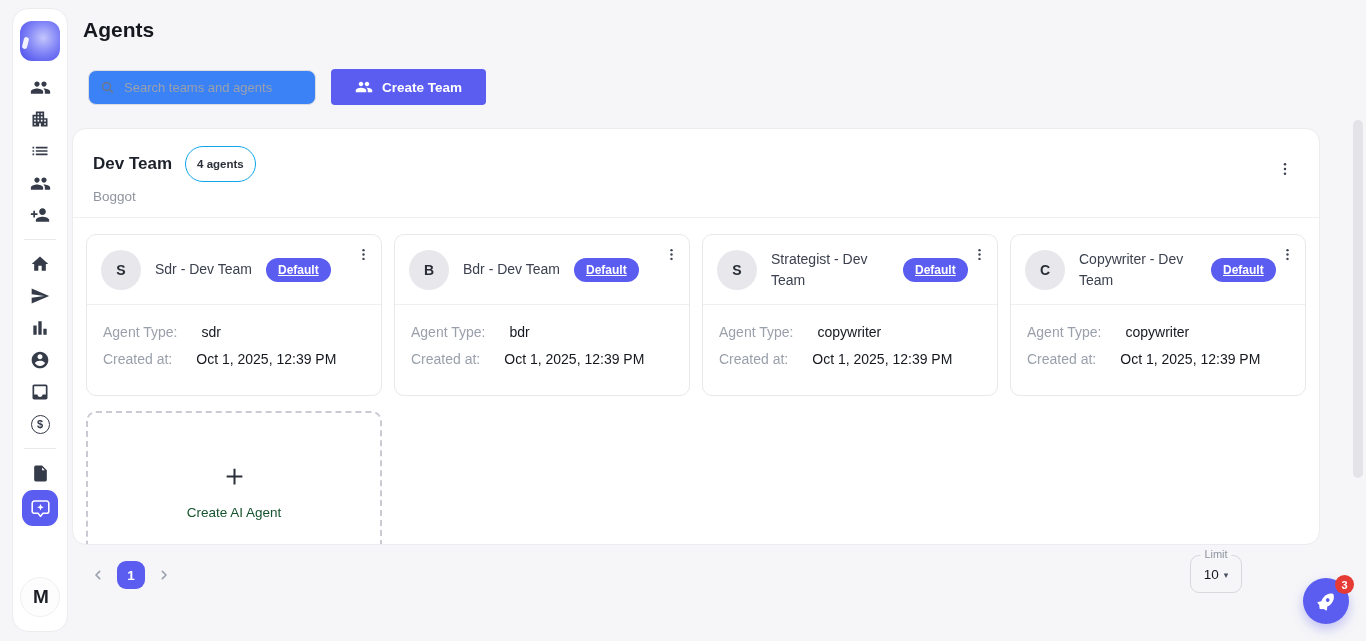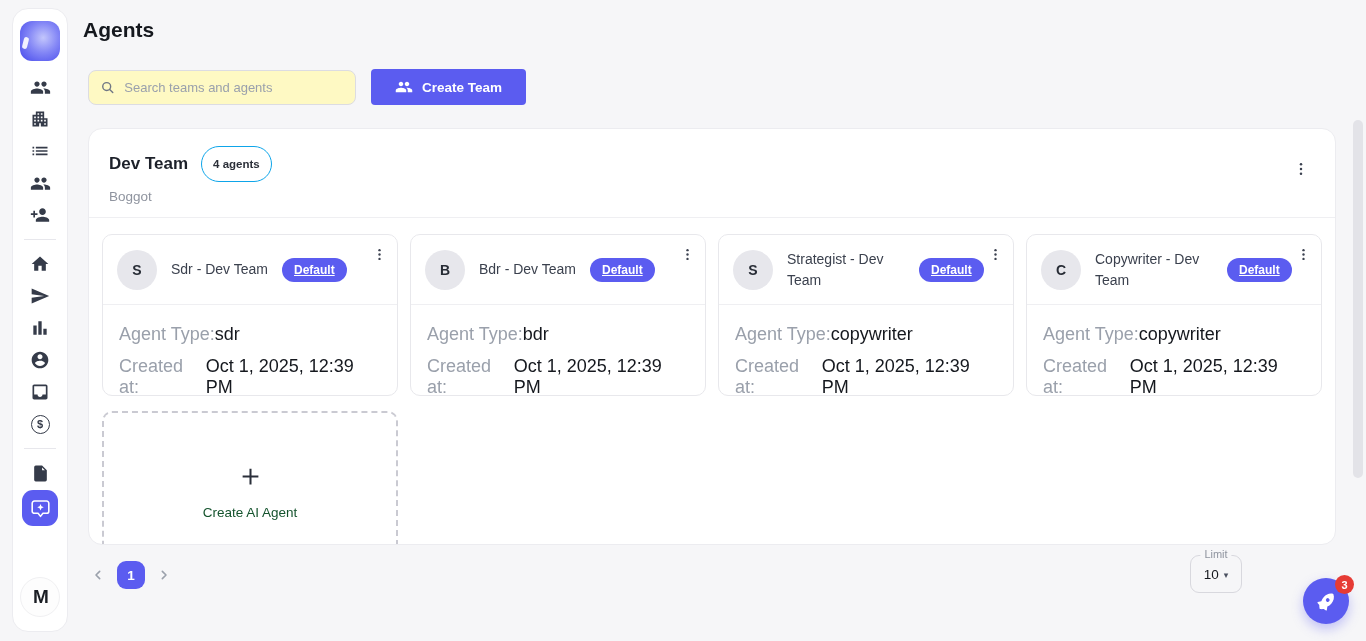--- a/index.html
+++ b/index.html
@@ -45,37 +45,37 @@
     width:40px; height:40px; border-radius:50%; background:#fdfdfd;
     border:1px solid #f0f0f2; display:flex; align-items:center; justify-content:center;
     font-weight:900; font-size:19px; color:#1b1e24; letter-spacing:-2px;
     margin-bottom:14px; flex:none; cursor:pointer;
   }
 
   
   .page-title { position:absolute; left:83px; top:18px; font-size:21px; font-weight:700; color:#15181e; }
   .toolbar { position:absolute; left:88px; top:69px; display:flex; align-items:center; gap:15px; }
   .search-box {
-    width:268px; height:35px; background:#fef9c3; border:1px solid #dcdce2; border-radius:8px;
+    width:228px; height:35px; background:#3b82f6; border:1px solid #dcdce2; border-radius:8px;
     display:flex; align-items:center; gap:9px; padding:0 11px;
   }
   .search-box input {
     border:none; outline:none; background:transparent; width:100%;
     font-size:13px; color:#2c3038; font-family:"Liberation Sans", sans-serif;
   }
   .search-box input::placeholder { color:#9aa0ac; }
   .create-team-btn {
     height:36px; padding:0 24px; border:none; border-radius:4px; background:#5b5cf0; color:#fff;
     font-size:13.5px; font-weight:700; display:flex; align-items:center; gap:9px; cursor:pointer;
     font-family:"Liberation Sans", sans-serif;
   }
 
   
   .team-card {
-    position:absolute; left:88px; top:128px; width:1248px; height:417px;
+    position:absolute; left:72px; top:128px; width:1248px; height:417px;
     background:#fff; border:1px solid #ececf0; border-radius:14px; overflow:hidden;
   }
   .team-header { position:relative; padding:17px 20px 13px; border-bottom:1px solid #efeff2; }
   .team-title-row { display:flex; align-items:center; gap:13px; }
   .team-name { font-size:17px; font-weight:700; color:#1d212a; }
   .team-count-badge {
     border:1px solid #0ea5e9; border-radius:999px; padding:11px 11px;
     font-size:11.5px; font-weight:700; color:#2b2f38;
   }
   .team-subtitle { margin-top:7px; font-size:13.5px; color:#8f949f; }
@@ -96,21 +96,21 @@
     display:flex; align-items:center; justify-content:center;
     font-size:14px; font-weight:700; color:#272c35;
   }
   .agent-name { font-size:14px; font-weight:500; color:#3b414e; line-height:1.48; max-width:118px; }
   .default-badge {
     background:#5b5cf0; color:#fff; border-radius:999px; padding:5px 12px;
     font-size:12px; font-weight:700; flex:none;text-decoration:underline;
   }
   .card-kebab { position:absolute; right:8px; top:10px; }
   .agent-body { padding:19px 16px 0; }
-  .meta-row { display:flex; gap:0; font-size:18px; margin-bottom:11px; align-items:baseline; }
+  .meta-row { display:flex; gap:24px; font-size:14px; margin-bottom:11px; align-items:baseline; }
   .meta-label { color:#9aa0ab; }
   .meta-value { color:#15181e; font-weight:500; }
 
   .create-agent-card {
     border:2px dashed #cacad2; border-radius:10px; height:160px; background:#fff;
     display:flex; flex-direction:column; align-items:center; justify-content:center; gap:15px;
     cursor:pointer; color:#20252e;
   }
   .create-agent-label { font-size:13.5px; color:#14532d; }
 

